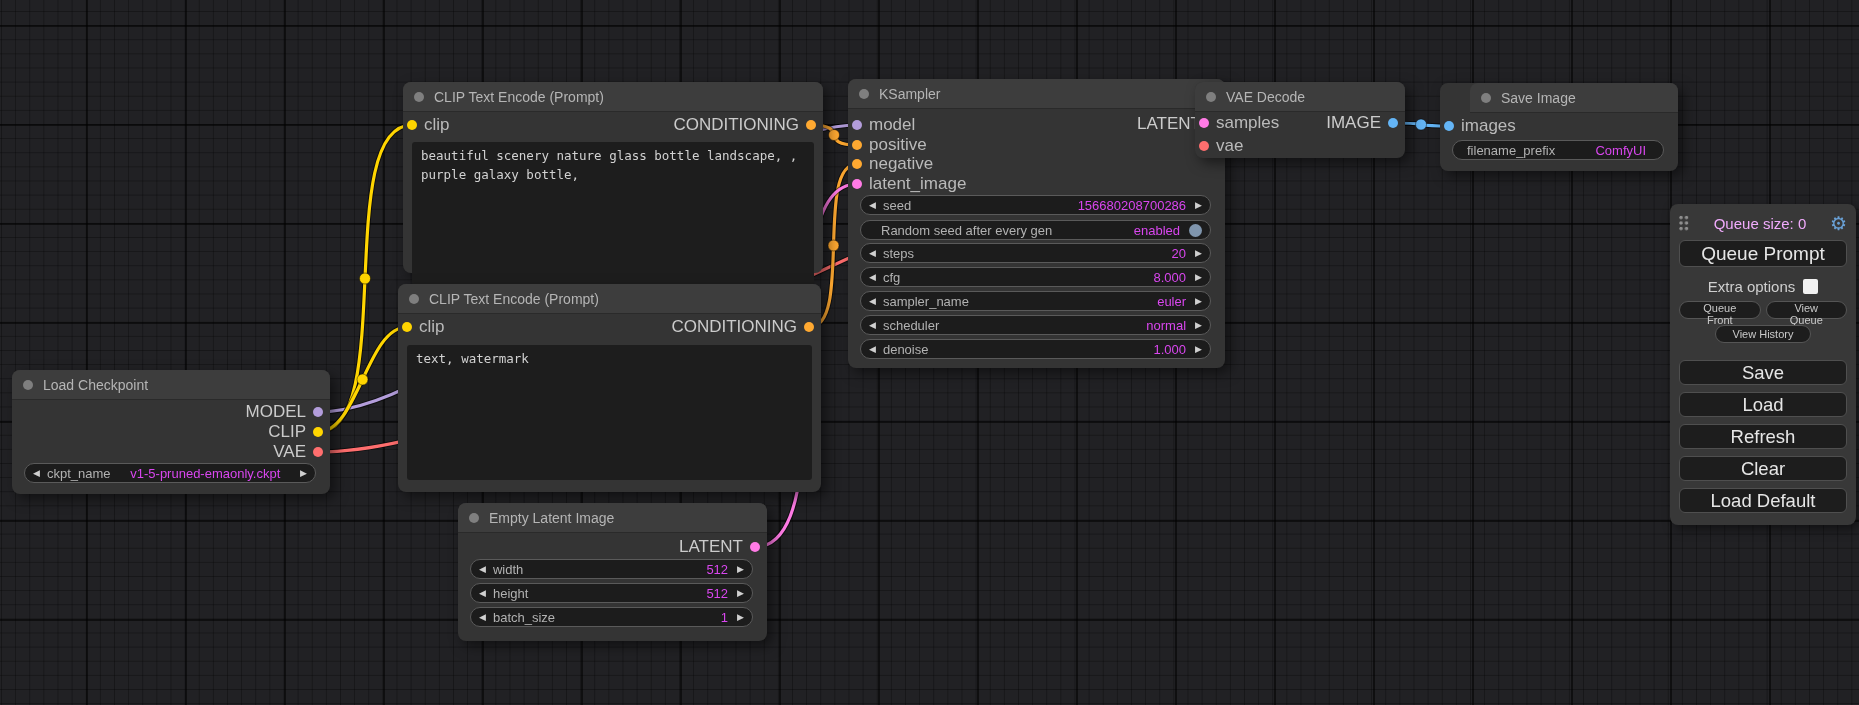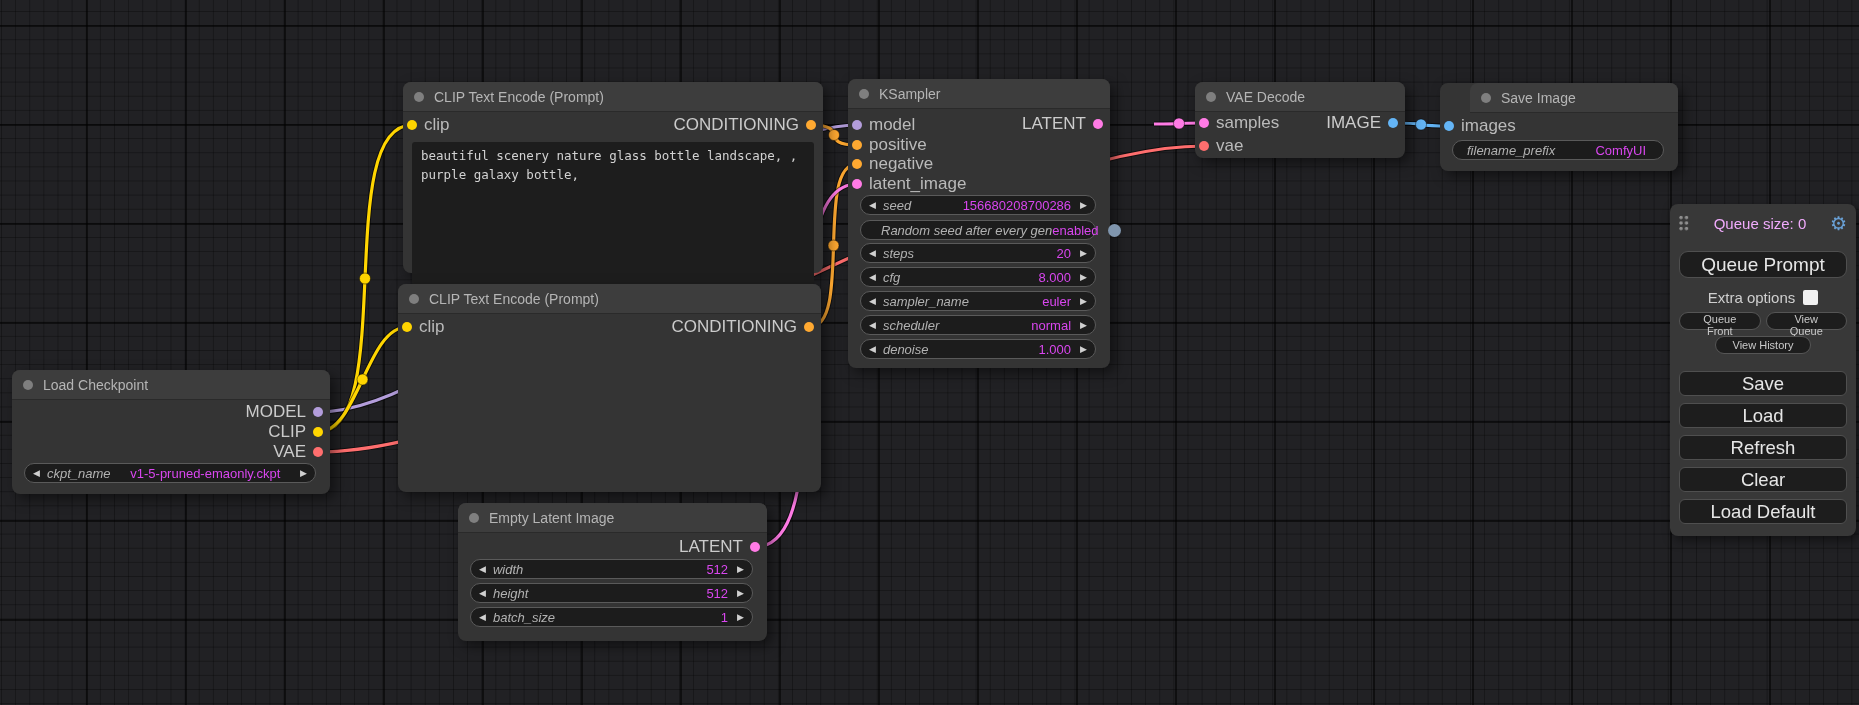--- a/index.html
+++ b/index.html
@@ -36,21 +36,21 @@
   .slot.out .slot-label{color:#cbcbcb;margin-right:24px;}
   .slot-dot{position:absolute;top:5px;width:10px;height:10px;border-radius:50%;}
   .slot.in .slot-dot{left:4px;}
   .slot.out .slot-dot{right:7px;}
   .widget{
     position:absolute;height:20px;background:#1c1c1c;border:1px solid #5a5a5a;
     border-radius:10px;display:flex;align-items:center;box-sizing:border-box;
     padding:0 8px;font-size:13px;white-space:nowrap;
   }
   .w-arrow{color:#d0d0d0;font-size:9px;line-height:1;}
-  .w-label{color:#b2b2b2;margin-left:7px;font-style:italic;}
+  .w-label{color:#b2b2b2;margin-left:7px;}
   .widget.toggle .w-label{margin-left:12px;}
   .widget.text .w-label{margin-left:6px;}
   .w-value{color:#d946ef;margin-left:auto;margin-right:9px;}
   .widget.center-value .w-value{margin-left:auto;margin-right:auto;}
   .w-toggle{width:13px;height:13px;border-radius:50%;background:#7f95ad;flex:0 0 auto;}
   .prompt-box{
     position:absolute;background:#1d1d1d;border-radius:3px;
     color:#d2d2d2;font-family:"DejaVu Sans Mono", monospace;font-size:12.5px;
     line-height:1.5;padding:5px 9px;box-sizing:border-box;overflow:hidden;
     white-space:pre-wrap;word-break:break-word;
@@ -67,21 +67,21 @@
     background-image:radial-gradient(circle at 2px 2.5px, #8f8f8f 1.4px, transparent 2px);
     background-size:5.5px 5.5px;
   }
   .qp-size{flex:1;text-align:center;font-size:15px;color:#f0abfc;}
   .gear{flex:0 0 auto;color:#69a0d5;font-size:19px;line-height:1;cursor:pointer;}
   .qp-btn{
     display:block;width:100%;background:#1d1d1d;border:1px solid #4f4f4f;
     border-radius:6px;color:#e6e6e6;font-family:"Liberation Sans",sans-serif;
     text-align:center;cursor:pointer;box-sizing:border-box;
   }
-  .qp-big{height:27px;font-size:19px;margin-top:18px;border-radius:9px;}
+  .qp-big{height:27px;font-size:19px;margin-top:7px;}
   .qp-extra{display:flex;align-items:center;justify-content:center;margin-top:11px;font-size:15px;color:#cfcfcf;}
   .qp-check{display:inline-block;width:15px;height:15px;background:#f1f1f1;border-radius:2px;margin-left:8px;cursor:pointer;}
   .qp-smallrow{display:flex;gap:5px;margin-top:6px;justify-content:center;}
   .qp-small{
     background:#1d1d1d;border:1px solid #555;border-radius:9px;color:#c9c9c9;
     font-size:11px;height:18px;padding:0 10px;flex:1;cursor:pointer;
     font-family:"Liberation Sans",sans-serif;
   }
   .qp-small.solo{flex:0 0 auto;min-width:96px;}
   .qp-action{height:25px;font-size:18.5px;margin-top:7px;}
@@ -165,20 +165,21 @@
           <span class="node-title">CLIP Text Encode (Prompt)</span>
         </div>
         <div class="slot in" style="left: 0px; top: 33px;">
           <span class="slot-dot" style="background: rgb(255, 213, 0);"></span>
           <span class="slot-label">clip</span>
         </div>
         <div class="slot out" style="right: 0px; top: 33px;">
           <span class="slot-label">CONDITIONING</span>
           <span class="slot-dot" style="background: rgb(255, 169, 49);"></span>
         </div>
+        <div class="prompt-box" style="left: 9px; right: 9px; top: 61px; height: 135px;">text, watermark</div>
       </div>
       <div class="node" style="left: 458px; top: 503px; width: 309px; height: 138px;">
         <div class="node-header">
           <span class="title-dot"></span>
           <span class="node-title">Empty Latent Image</span>
         </div>
         <div class="slot out" style="right: 0px; top: 34px;">
           <span class="slot-label">LATENT</span>
           <span class="slot-dot" style="background: rgb(255, 123, 229);"></span>
         </div>
@@ -194,21 +195,21 @@
           <span class="w-value">512</span>
           <span class="w-arrow">▶</span>
         </div>
         <div class="widget stepper" style="left: 12px; right: 14px; top: 104px;">
           <span class="w-arrow">◀</span>
           <span class="w-label">batch_size</span>
           <span class="w-value">1</span>
           <span class="w-arrow">▶</span>
         </div>
       </div>
-      <div class="node" style="left: 848px; top: 79px; width: 262px; height: 289px;">
+      <div class="node" style="left: 848px; top: 79px; width: 377px; height: 289px;">
         <div class="node-header">
           <span class="title-dot"></span>
           <span class="node-title">KSampler</span>
         </div>
         <div class="slot in" style="left: 0px; top: 36px;">
           <span class="slot-dot" style="background: rgb(179, 157, 219);"></span>
           <span class="slot-label">model</span>
         </div>
         <div class="slot in" style="left: 0px; top: 56px;">
           <span class="slot-dot" style="background: rgb(255, 169, 49);"></span>

